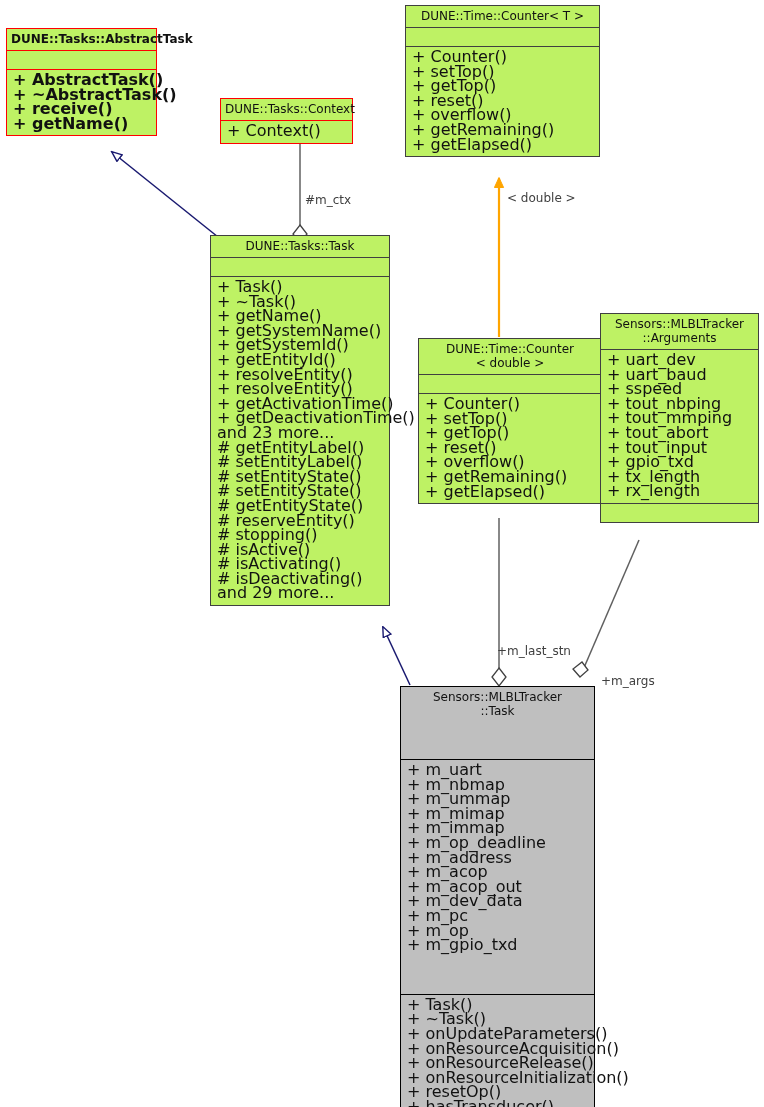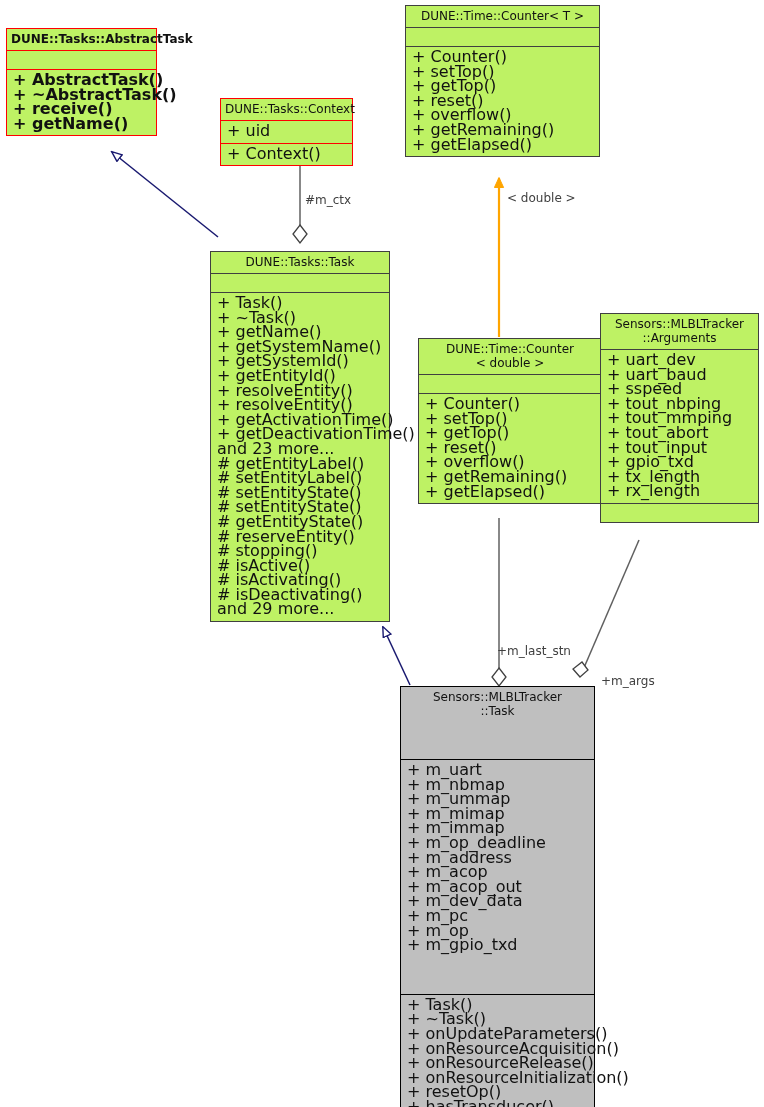--- a/index.html
+++ b/index.html
@@ -80,42 +80,39 @@
       <div>+ AbstractTask()</div>
       <div>+ ~AbstractTask()</div>
       <div>+ receive()</div>
       <div>+ getName()</div>
     </div>
   </div>
 
   <div class="uml red" style="left:220px;top:50px;width:133px;margin-top:48px;">
     <div class="cmp title">DUNE::Tasks::Context</div>
     <div class="cmp members">
-      <div>+ uid</div>
-    </div>
-    <div class="cmp members">
       <div>+ Context()</div>
     </div>
   </div>
 
   <div class="uml plain" style="left:405px;top:5px;width:195px;">
     <div class="cmp title">DUNE::Time::Counter&lt; T &gt;</div>
     <div class="cmp empty"></div>
     <div class="cmp members">
       <div>+ Counter()</div>
       <div>+ setTop()</div>
       <div>+ getTop()</div>
       <div>+ reset()</div>
       <div>+ overflow()</div>
       <div>+ getRemaining()</div>
       <div>+ getElapsed()</div>
     </div>
   </div>
 
-  <div class="uml plain" style="left:210px;top:251px;width:180px;">
+  <div class="uml plain" style="left:210px;top:235px;width:180px;">
     <div class="cmp title">DUNE::Tasks::Task</div>
     <div class="cmp empty"></div>
     <div class="cmp members">
       <div>+ Task()</div>
       <div>+ ~Task()</div>
       <div>+ getName()</div>
       <div>+ getSystemName()</div>
       <div>+ getSystemId()</div>
       <div>+ getEntityId()</div>
       <div>+ resolveEntity()</div>

